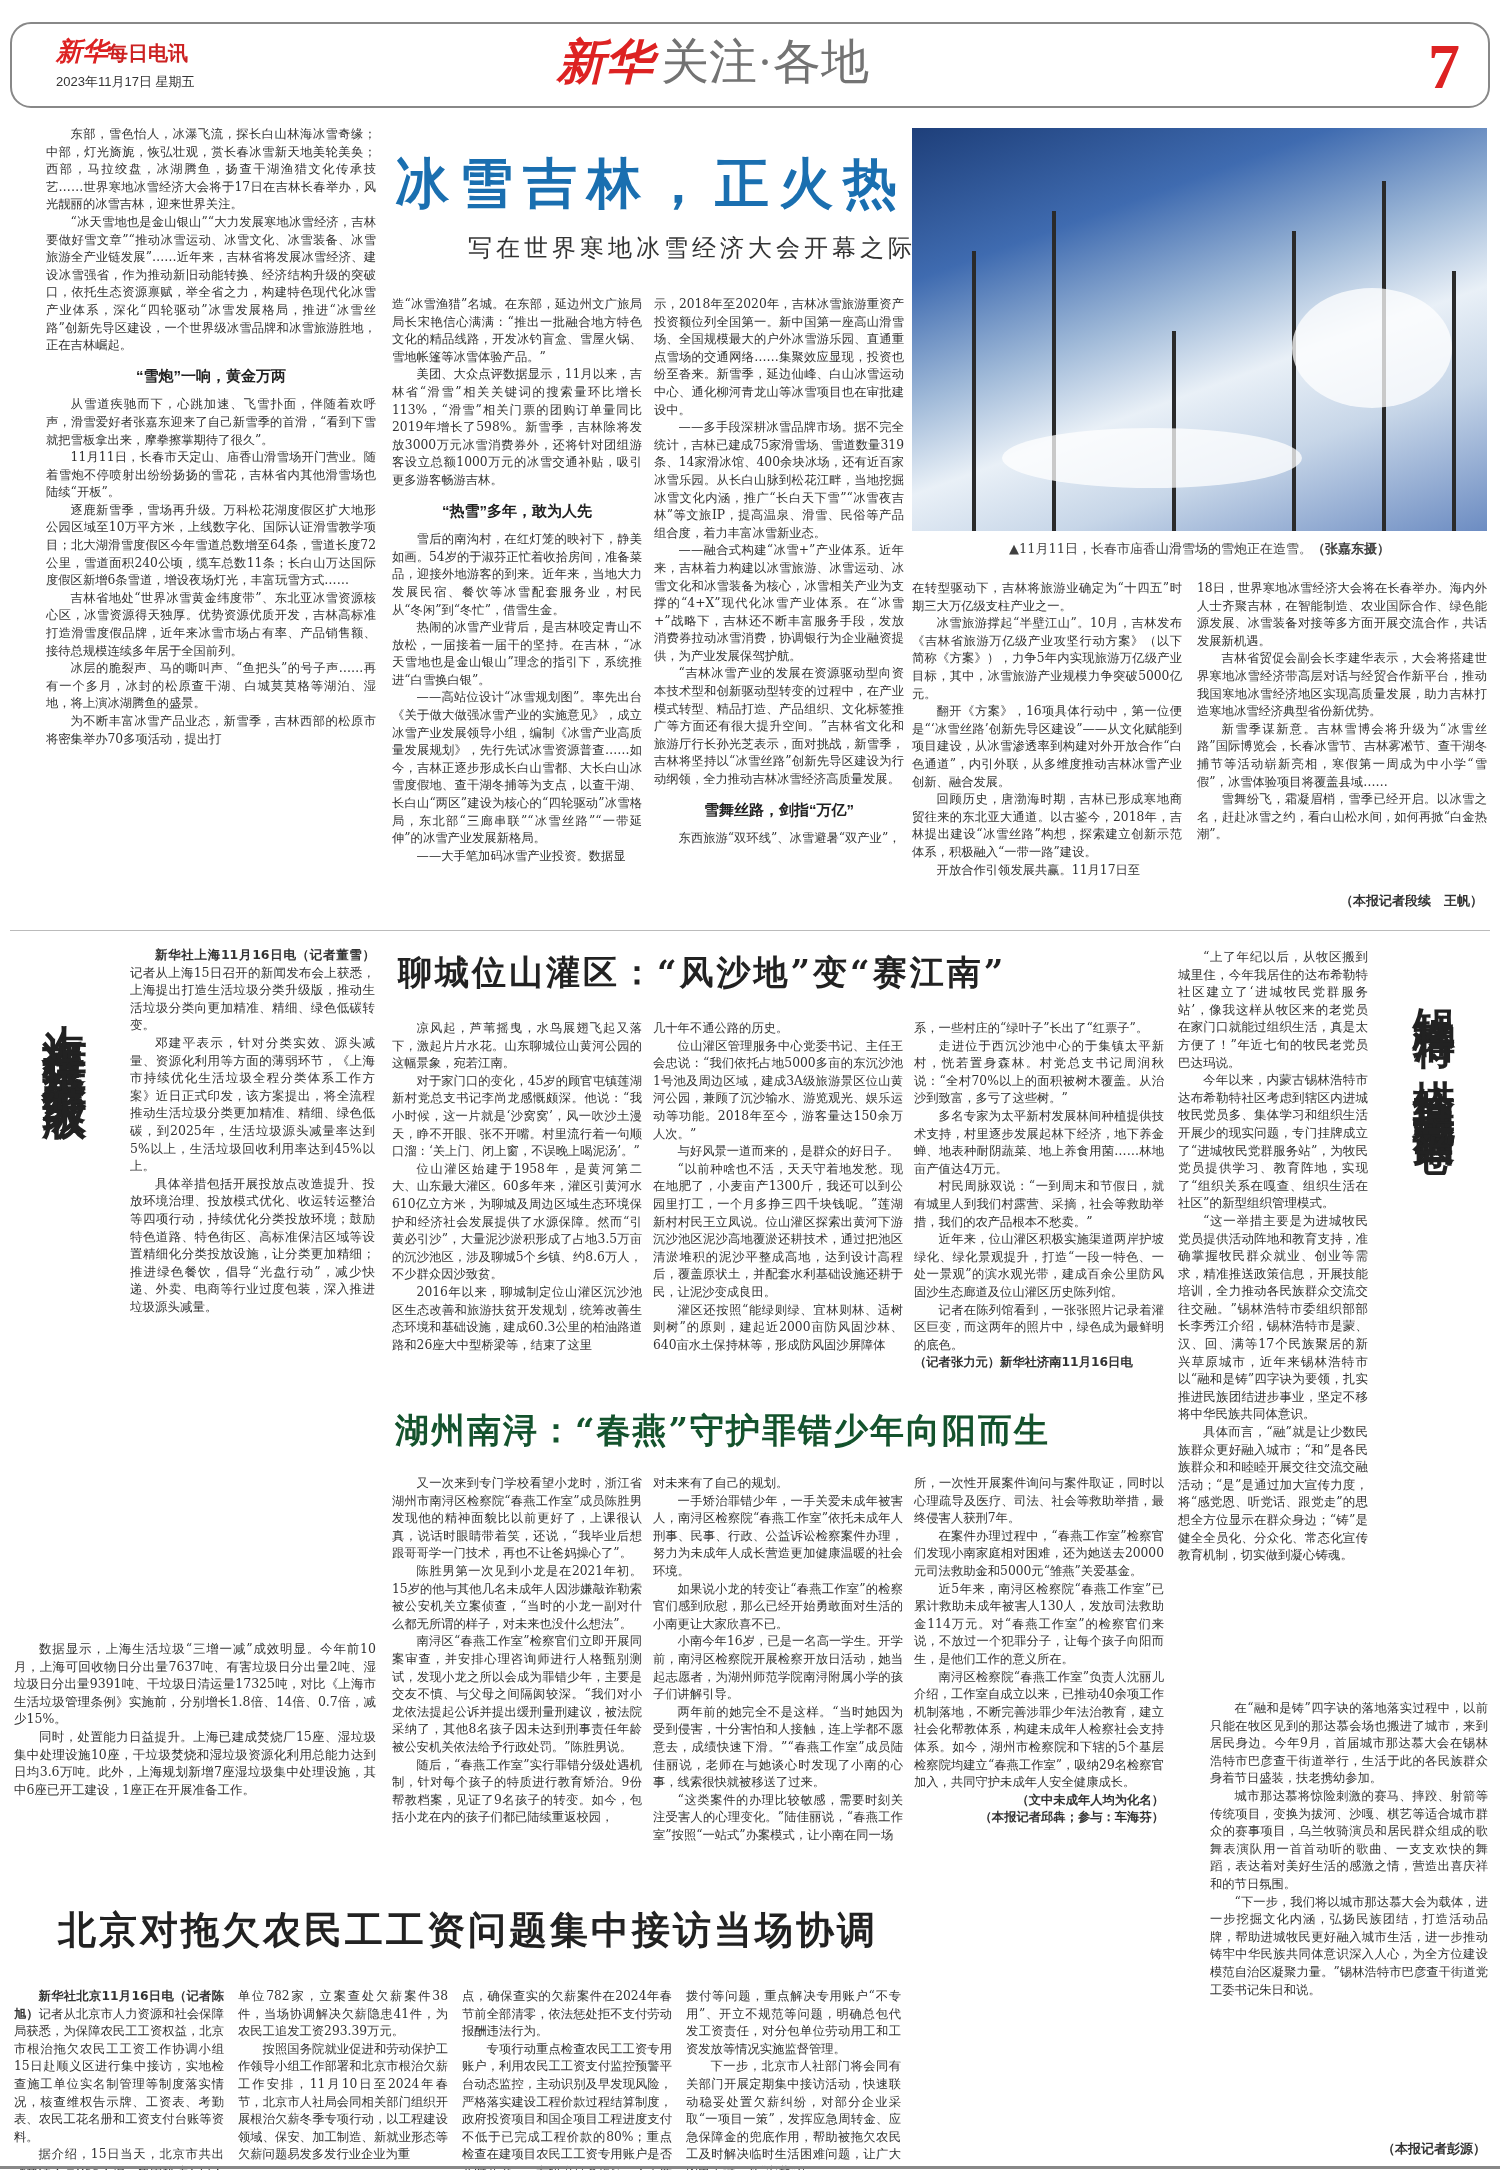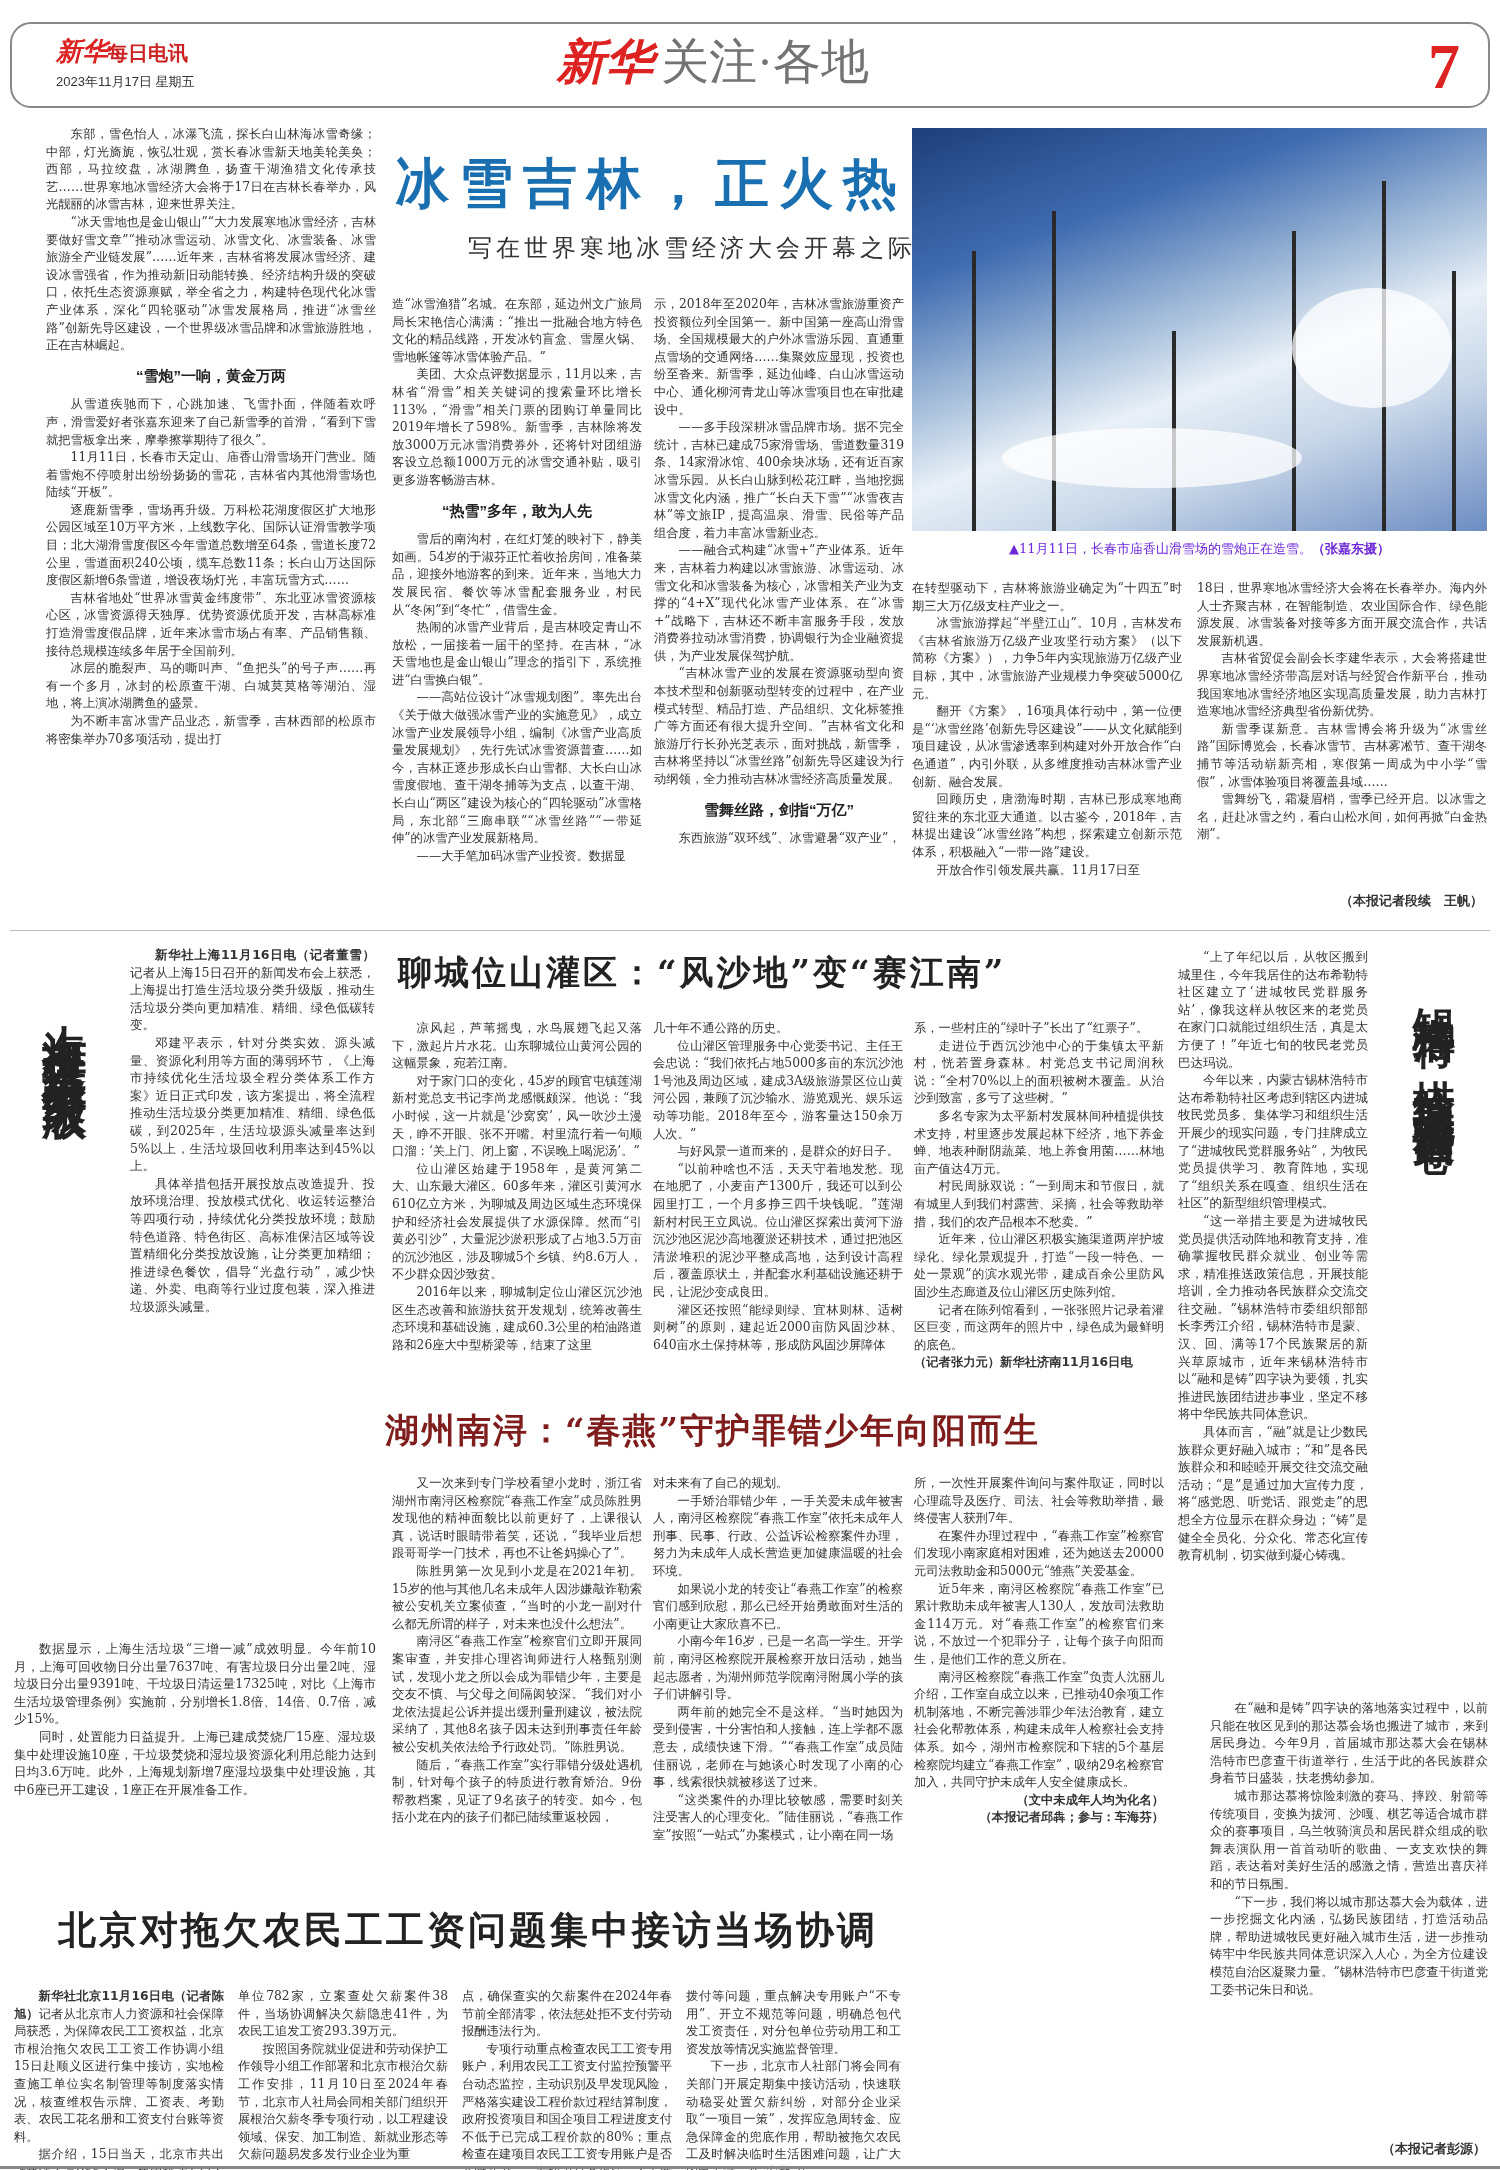--- a/index.html
+++ b/index.html
@@ -13,21 +13,21 @@
 .mh-center .brand{font-style:italic;font-weight:bold;color:#d22;font-size:48px;font-family:"DejaVu Serif",serif}
 .mh-center .sect{color:#737373;font-size:48px;font-family:Liberation Serif, serif}
 .mh-page{position:absolute;right:28px;top:6px;color:#d22;font-size:64px;font-weight:bold;font-family:"Liberation Serif",serif}
 .col{position:absolute;font-size:12.3px;line-height:17.6px;text-align:justify;color:#333}
 .col p{text-indent:2em}
 .subhead{font-family:Liberation Sans, sans-serif;font-weight:bold;font-size:15px;text-align:center;margin:12px 0;color:#222;text-indent:0}
 .hl{position:absolute;font-family:"DejaVu Serif",serif;font-weight:bold}
 .photo{position:absolute;left:912px;top:128px;width:575px;height:403px;background:linear-gradient(160deg,#1e3f7a 0%,#3f6bb0 25%,#9fb9d8 45%,#e9f0f7 60%,#c7d6e8 75%,#6c8cc2 100%);overflow:hidden}
 .photo .tree{position:absolute;bottom:0;width:4px;background:#2a2a2a}
 .photo .snow{position:absolute;border-radius:50%;background:rgba(255,255,255,.75)}
-.caption{position:absolute;left:912px;top:540px;width:575px;text-align:center;font-size:13px;color:#6d28d9}
+.caption{position:absolute;left:912px;top:540px;width:575px;text-align:center;font-size:13px;color:#404040}
 .caption b{font-family:"DejaVu Sans",sans-serif}
 .vtitle{position:absolute;writing-mode:vertical-rl;font-family:"DejaVu Serif",serif;font-weight:bold;font-size:44px;letter-spacing:6px;color:#222}
 .rule{position:absolute;background:#bbb}
 .byline{font-family:"DejaVu Sans",sans-serif;font-weight:bold}
 .credit{position:absolute;font-family:Liberation Sans, sans-serif;font-size:13px;font-weight:bold;color:#333}
 </style>
 </head>
 <body>
 
 <div class="masthead">
@@ -130,21 +130,21 @@
 <div class="col" style="left:914px;top:1020px;width:250px">
     <p style="text-indent:0">系，一些村庄的“绿叶子”长出了“红票子”。</p>
     <p>走进位于西沉沙池中心的于集镇太平新村，恍若置身森林。村党总支书记周润秋说：“全村70%以上的面积被树木覆盖。从治沙到致富，多亏了这些树。”</p>
     <p>多名专家为太平新村发展林间种植提供技术支持，村里逐步发展起林下经济，地下养金蝉、地表种耐阴蔬菜、地上养食用菌……林地亩产值达4万元。</p>
     <p>村民周脉双说：“一到周末和节假日，就有城里人到我们村露营、采摘，社会等救助举措，我们的农产品根本不愁卖。”</p>
     <p>近年来，位山灌区积极实施渠道两岸护坡绿化、绿化景观提升，打造“一段一特色、一处一景观”的滨水观光带，建成百余公里防风固沙生态廊道及位山灌区历史陈列馆。</p>
     <p>记者在陈列馆看到，一张张照片记录着灌区巨变，而这两年的照片中，绿色成为最鲜明的底色。</p>
     <p class="byline" style="text-indent:0">（记者张力元）新华社济南11月16日电</p>
   </div>
 
-<div class="hl" style="left:385px;top:1408px;font-size:34px;color:#7f1d1d;letter-spacing:2px">湖州南浔：“春燕”守护罪错少年向阳而生</div>
+<div class="hl" style="left:395px;top:1408px;font-size:34px;color:#14532d;letter-spacing:2px">湖州南浔：“春燕”守护罪错少年向阳而生</div>
 <div class="col" style="left:392px;top:1475px;width:250px">
     <p>又一次来到专门学校看望小龙时，浙江省湖州市南浔区检察院“春燕工作室”成员陈胜男发现他的精神面貌比以前更好了，上课很认真，说话时眼睛带着笑，还说，“我毕业后想跟哥哥学一门技术，再也不让爸妈操心了”。</p>
     <p>陈胜男第一次见到小龙是在2021年初。15岁的他与其他几名未成年人因涉嫌敲诈勒索被公安机关立案侦查，“当时的小龙一副对什么都无所谓的样子，对未来也没什么想法”。</p>
     <p>南浔区“春燕工作室”检察官们立即开展同案审查，并安排心理咨询师进行人格甄别测试，发现小龙之所以会成为罪错少年，主要是交友不慎、与父母之间隔阂较深。“我们对小龙依法提起公诉并提出缓刑量刑建议，被法院采纳了，其他8名孩子因未达到刑事责任年龄被公安机关依法给予行政处罚。”陈胜男说。</p>
     <p>随后，“春燕工作室”实行罪错分级处遇机制，针对每个孩子的特质进行教育矫治。9份帮教档案，见证了9名孩子的转变。如今，包括小龙在内的孩子们都已陆续重返校园，</p>
   </div>
 <div class="col" style="left:653px;top:1475px;width:250px">
     <p style="text-indent:0">对未来有了自己的规划。</p>
     <p>一手矫治罪错少年，一手关爱未成年被害人，南浔区检察院“春燕工作室”依托未成年人刑事、民事、行政、公益诉讼检察案件办理，努力为未成年人成长营造更加健康温暖的社会环境。</p>
     <p>如果说小龙的转变让“春燕工作室”的检察官们感到欣慰，那么已经开始勇敢面对生活的小南更让大家欣喜不已。</p>

